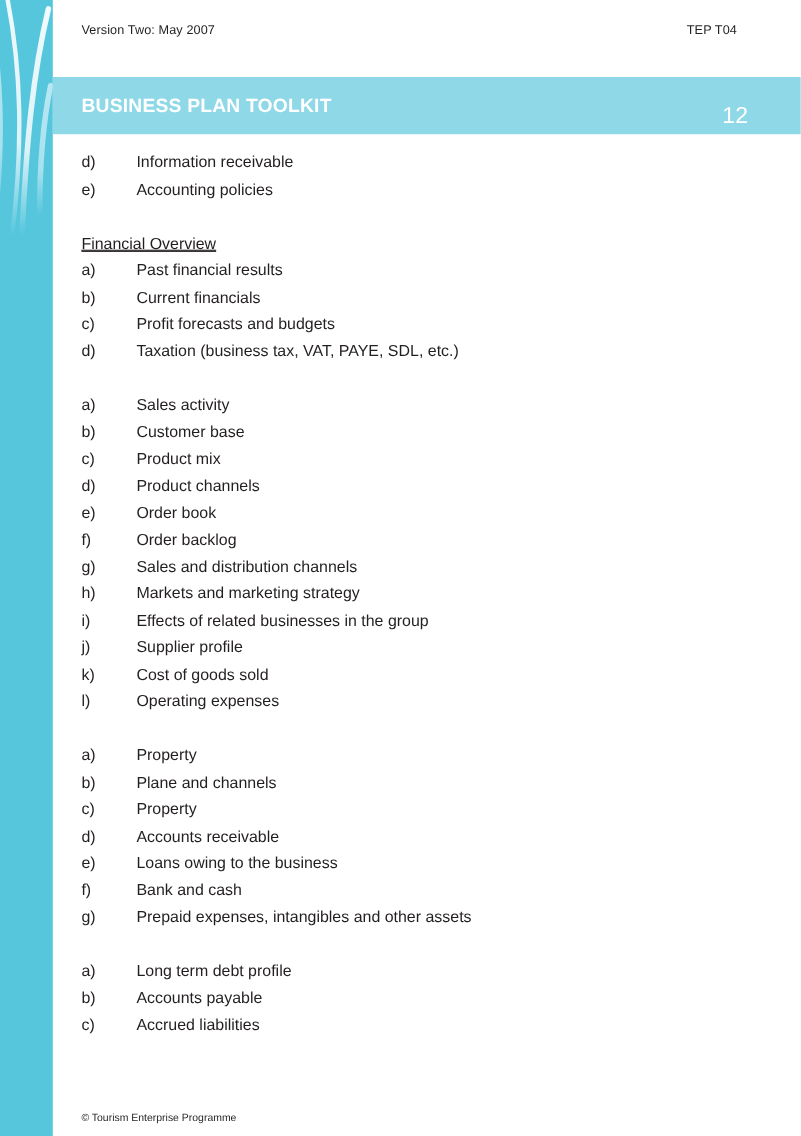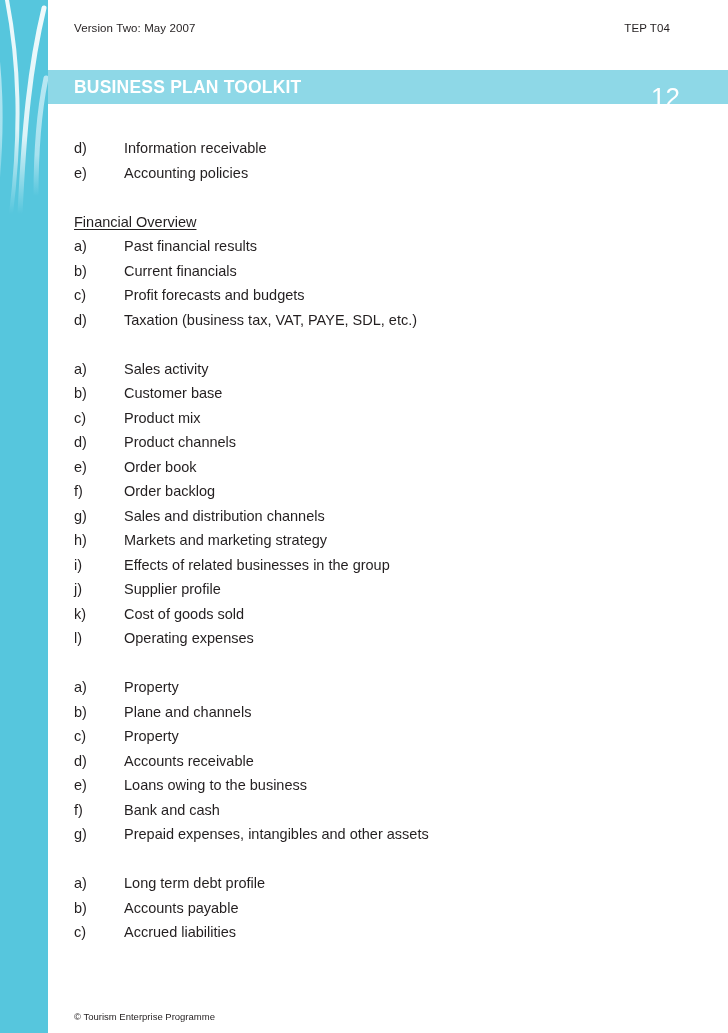--- a/index.html
+++ b/index.html
@@ -52,42 +52,42 @@
   #running-head .rh-right {
     margin-right: 32px;
   }
 
   
   #title-band {
     position: absolute;
     left: 48px;
     right: 0;
     top: 70px;
-    height: 34px;
+    height: 52px;
     background: #8ed8e7;
   }
   #title-band .band-inner {
     position: absolute;
     left: 26px;
     right: 26px;
     top: 0;
     bottom: 0;
     display: flex;
     align-items: center;
     justify-content: space-between;
   }
   #band-title {
     font-size: 17.5px;
     font-weight: bold;
     color: #ffffff;
     letter-spacing: 0.2px;
     white-space: nowrap;
   }
   #band-page-number {
-    font-size: 26px;
+    font-size: 21px;
     color: #ffffff;
     margin-right: 22px;
     white-space: nowrap;
     margin-top: 20px;
   }
 
   
   #content {
     position: absolute;
     left: 74px;
@@ -99,20 +99,21 @@
     padding: 0;
   }
   .block + .block {
     margin-top: 24.5px;   
   }
   .section-heading {
     font-size: 14.5px;
     line-height: 24.5px;
     color: #231f20;
     white-space: nowrap;
+    text-decoration: underline;
   }
   .section-heading span.underlined {
     text-decoration: underline;
     text-underline-offset: 2px;
   }
   .item-row {
     display: flex;
     font-size: 14.5px;
     line-height: 24.5px;
     color: #231f20;

